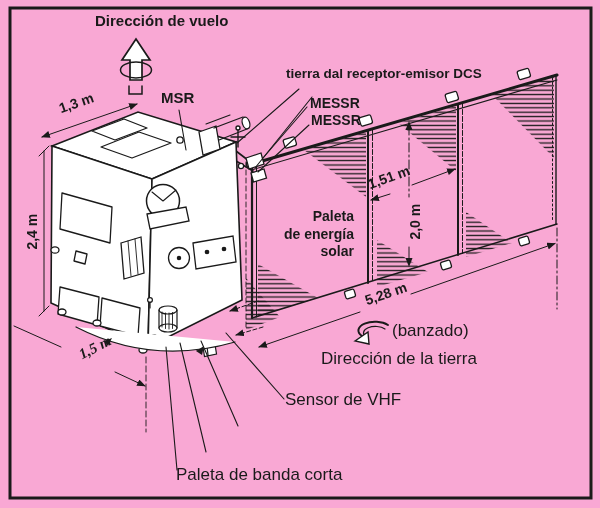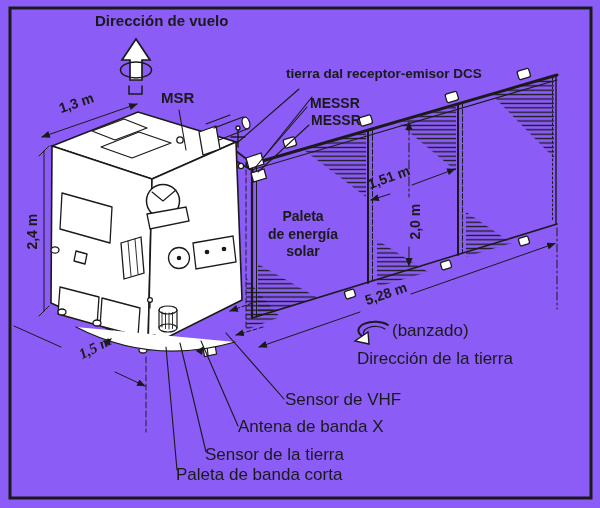--- a/index.html
+++ b/index.html
@@ -1,29 +1,29 @@
 <!DOCTYPE html>
 <html><head>
 <meta charset="utf-8">
 <style>
   html,body{margin:0;padding:0;background:#e8e8e4;}
-  .stage{position:relative;width:600px;height:508px;background:#8b5cf6;overflow:hidden;
+  .stage{position:relative;width:600px;height:508px;background:#f9a8d4;overflow:hidden;
          font-family:"Liberation Sans",sans-serif;color:#1a1a1a;}
   .art{position:absolute;left:0;top:0;}
   .label{position:absolute;white-space:nowrap;font-weight:bold;font-size:14px;line-height:1.1;
          color:#1a1a1a;transform-origin:left top;}
   .fs15{font-size:15px;}
   .fs13{font-size:13.5px;}
   .normal{font-weight:normal;font-size:17px;}
   .rot19{transform:rotate(-19deg);}
   .rot20{transform:rotate(-20deg);}
   .rot27{transform:rotate(-27deg);}
   .vert{transform-origin:center center;transform:rotate(-90deg);text-align:center;}
   .dimserif{font-family:"Liberation Serif",serif;font-style:italic;font-size:15px;}
-  .caption{position:absolute;left:252px;top:208px;width:102px;text-align:center;
+  .caption{position:absolute;left:252px;top:208px;width:102px;text-align:right;
            font-weight:bold;font-size:14px;line-height:17.5px;}
   svg{stroke-linecap:round;}
 </style>
 </head>
 <body>
 
 <div class="stage">
 
 <svg class="art" width="600" height="508" viewBox="0 0 600 508" fill="none" stroke="#1a1a1a">
   <defs>
@@ -202,19 +202,17 @@
 </div>
 
 <div class="label rot19" style="left:57px;top:102px">1,3 m</div>
 <div class="label vert" style="left:11px;top:224px;width:44px">2,4 m</div>
 <div class="label rot27 dimserif" style="left:76px;top:348px">1,5 m</div>
 <div class="label rot20" style="left:366px;top:178px">1,51 m</div>
 <div class="label vert" style="left:395px;top:214px;width:42px">2,0 m</div>
 <div class="label rot19" style="left:363px;top:294px">5,28 m</div>
 
 <div class="label normal" style="left:392px;top:322px">(banzado)</div>
-<div class="label normal" style="left:357px;top:350px">Dirección de la tierra</div>
+<div class="label normal" style="left:321px;top:350px">Dirección de la tierra</div>
 <div class="label normal" style="left:285px;top:391px">Sensor de VHF</div>
-<div class="label normal" style="left:238px;top:418px">Antena de banda X</div>
-<div class="label normal" style="left:205px;top:446px">Sensor de la tierra</div>
 <div class="label normal" style="left:176px;top:466px">Paleta de banda corta</div>
 
 </div>
 
 </body></html>

